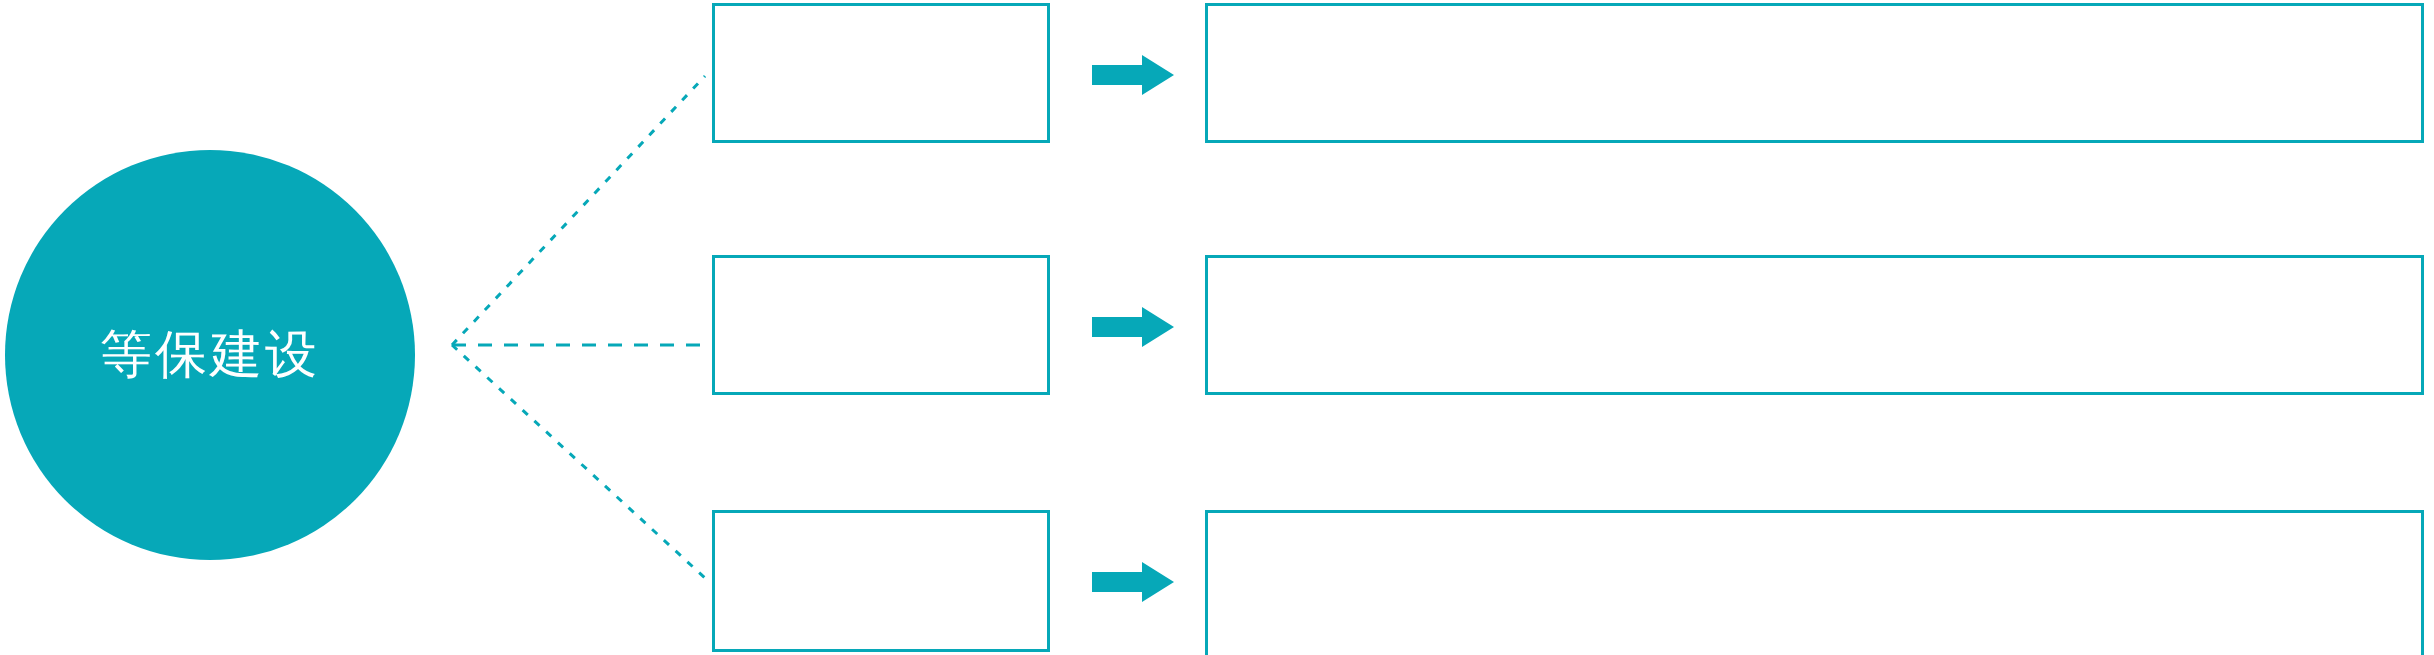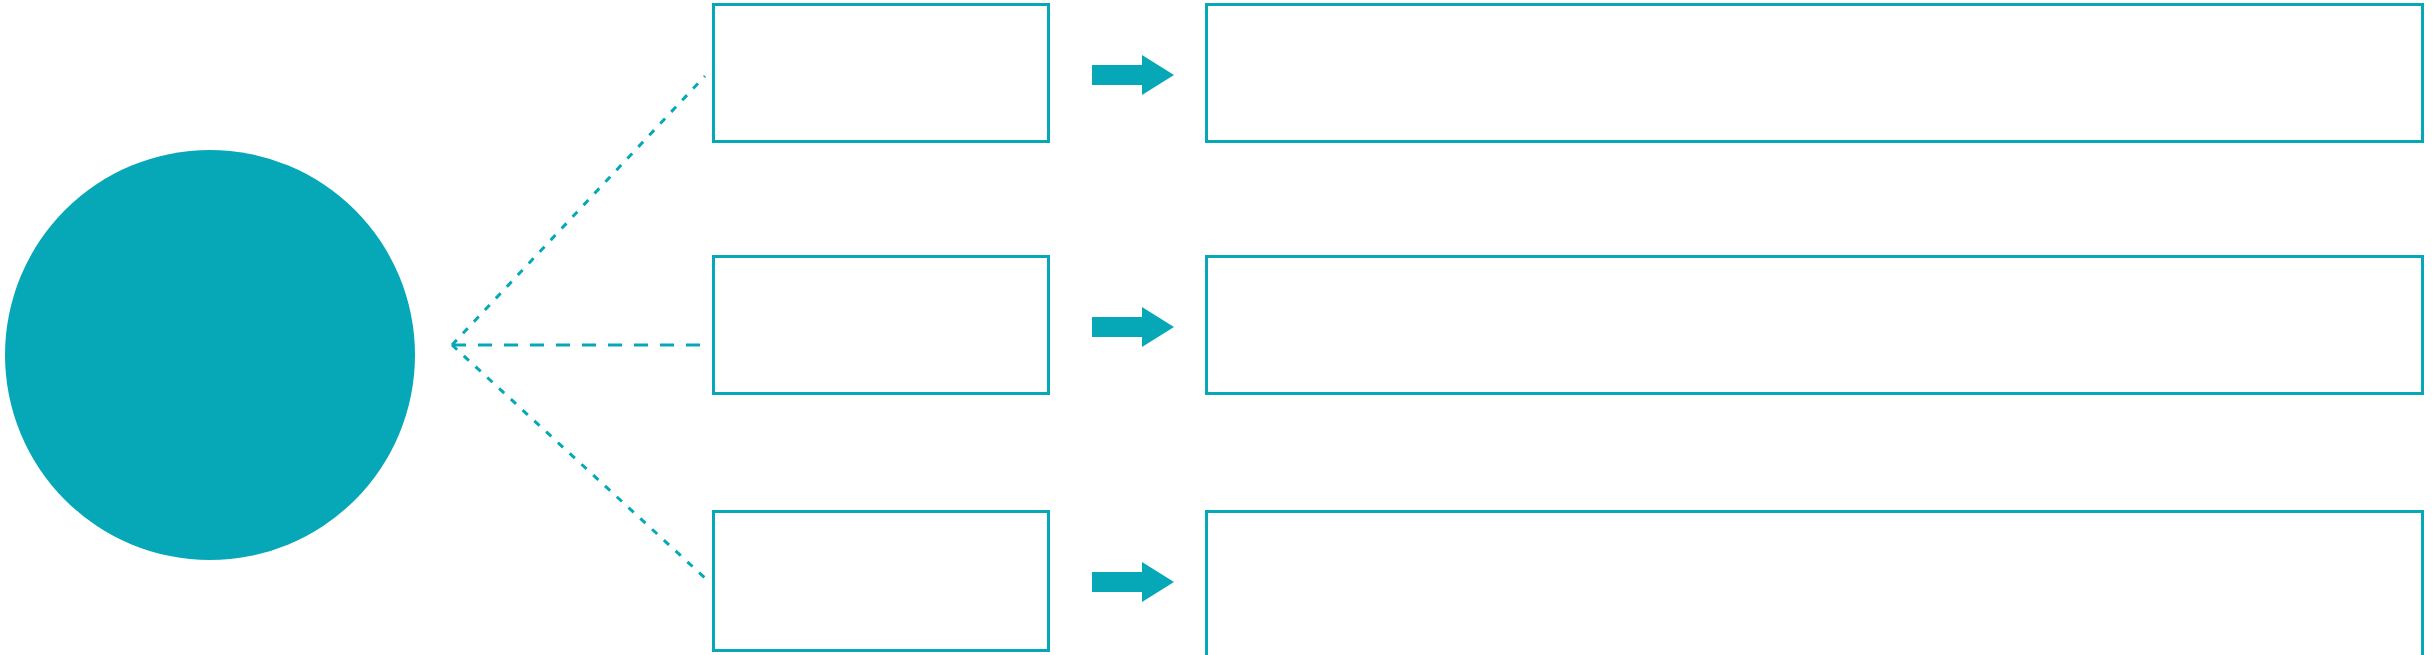--- a/index.html
+++ b/index.html
@@ -110,20 +110,21 @@
     height: 40px;
   }
   .arrow svg { display: block; width: 82px; height: 40px; }
 </style>
 </head>
 <body>
 
 <div id="canvas">
 
   <div class="hub">
+    <div class="hub-line">等保建设</div>
   </div>
 
   <svg class="connectors" viewBox="0 0 2434 655" width="2434" height="655" xmlns="http://www.w3.org/2000/svg">
     <line x1="452" y1="345" x2="705" y2="76" stroke="#06a8b8" stroke-width="3" stroke-dasharray="7 9" stroke-linecap="butt"></line>
     <line x1="452" y1="345" x2="705" y2="345" stroke="#06a8b8" stroke-width="3" stroke-dasharray="14 12" stroke-linecap="butt"></line>
     <line x1="452" y1="345" x2="705" y2="578" stroke="#06a8b8" stroke-width="3" stroke-dasharray="7 9" stroke-linecap="butt"></line>
   </svg>
 
   <div class="row row-1">
     <div class="box box-small">

